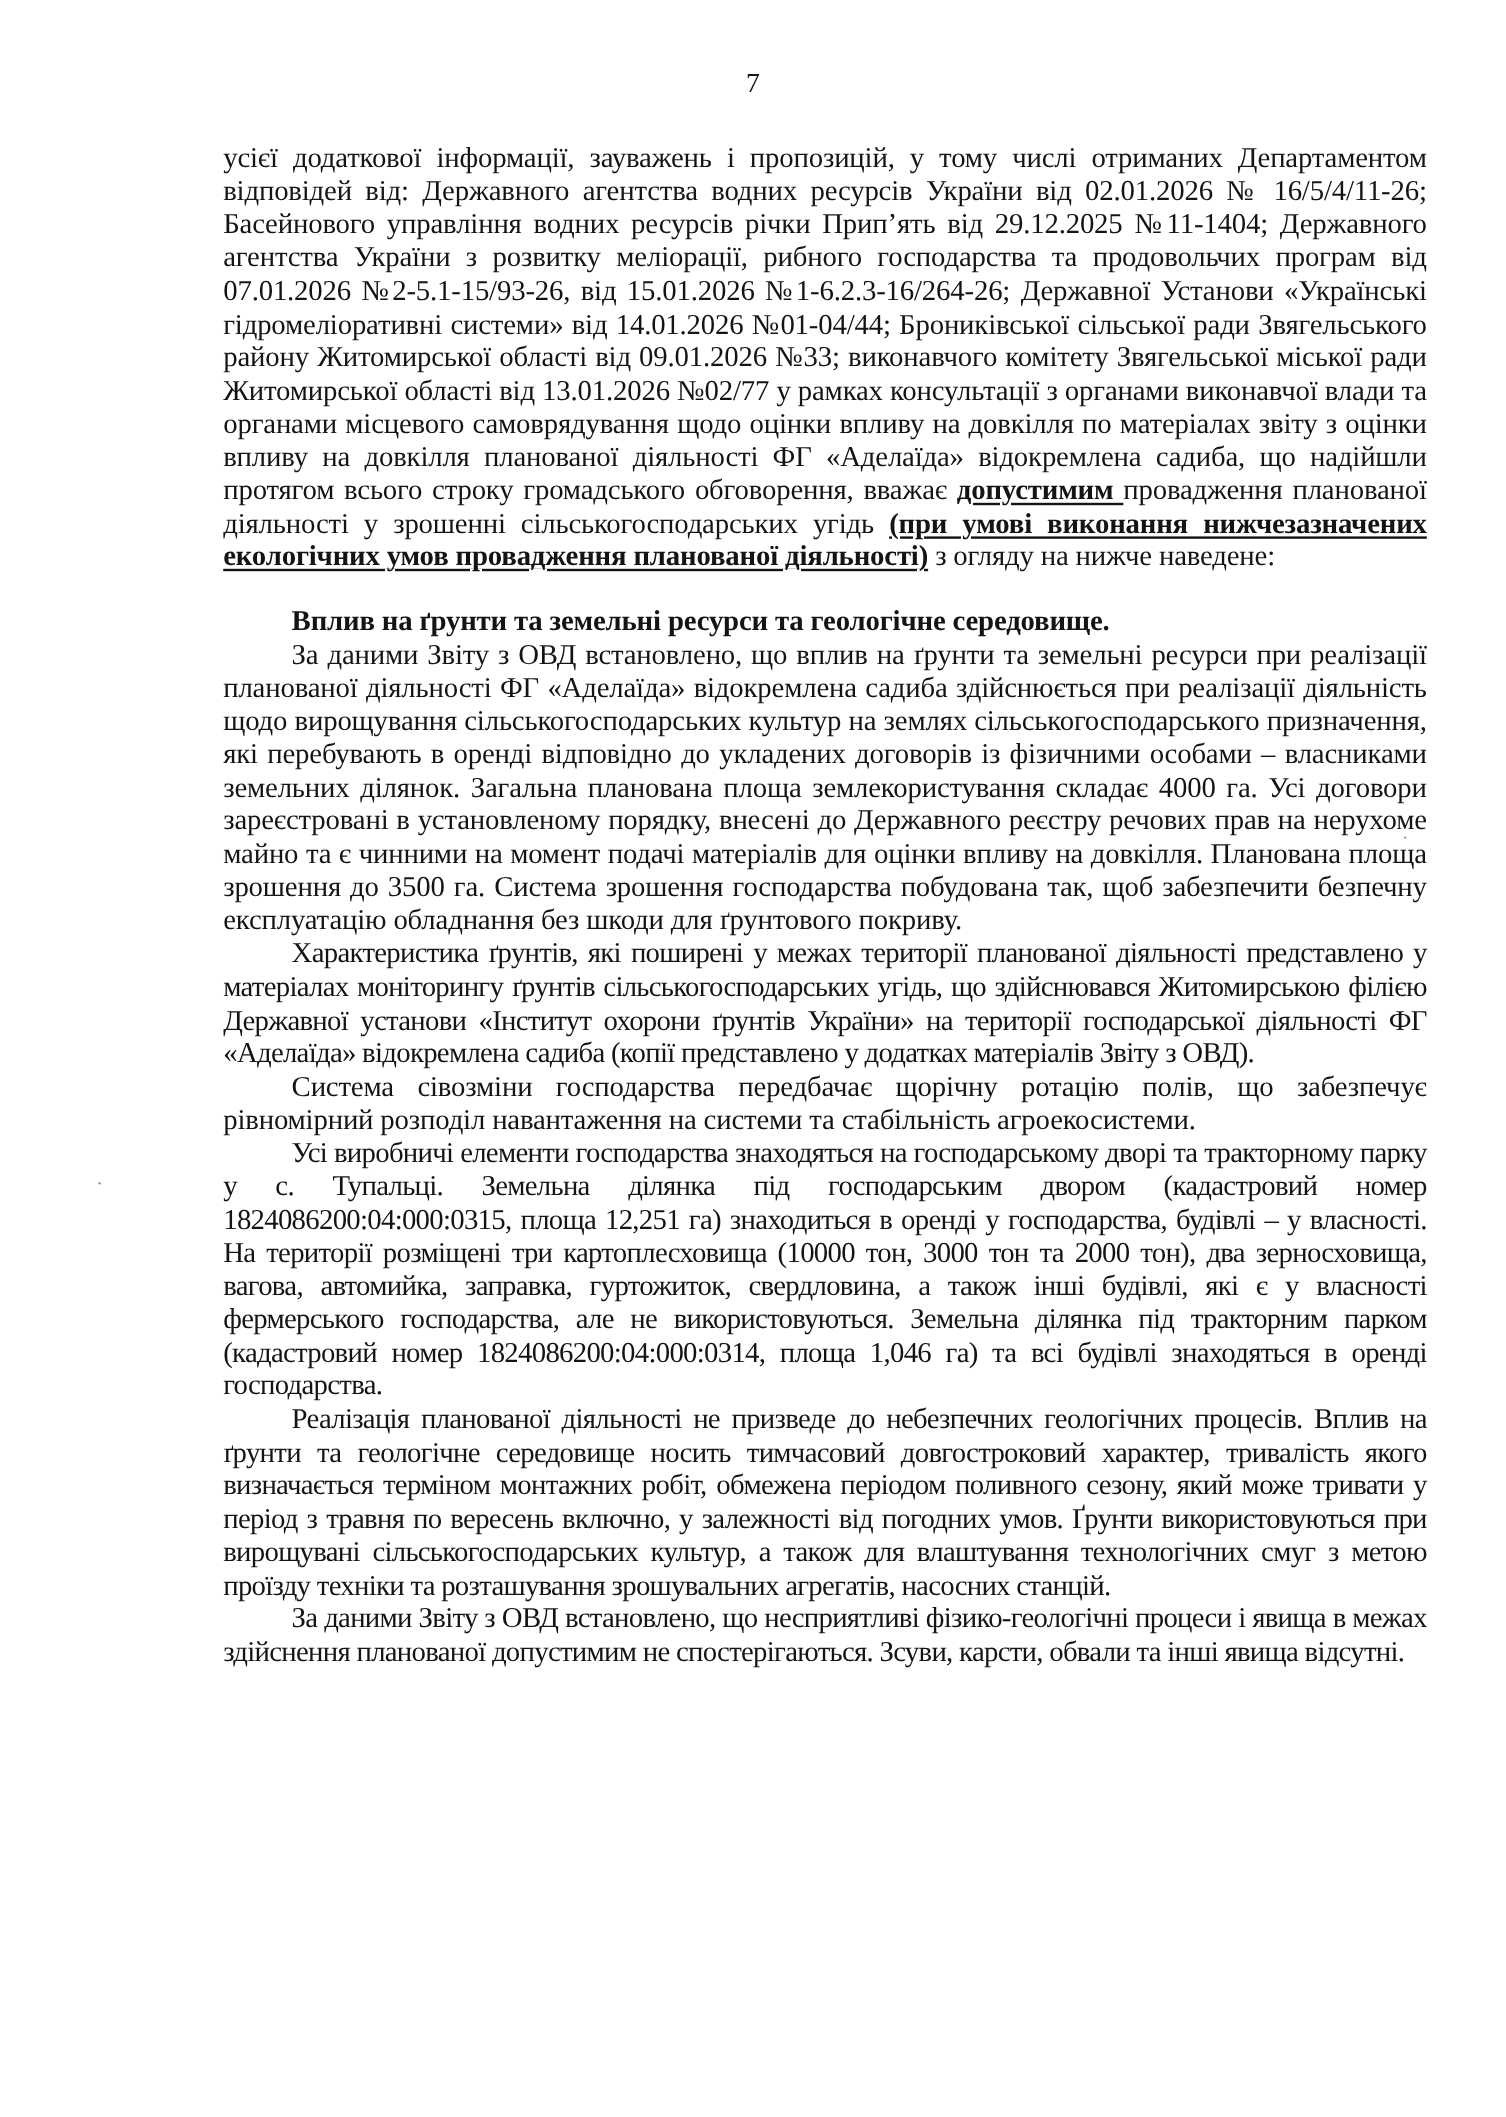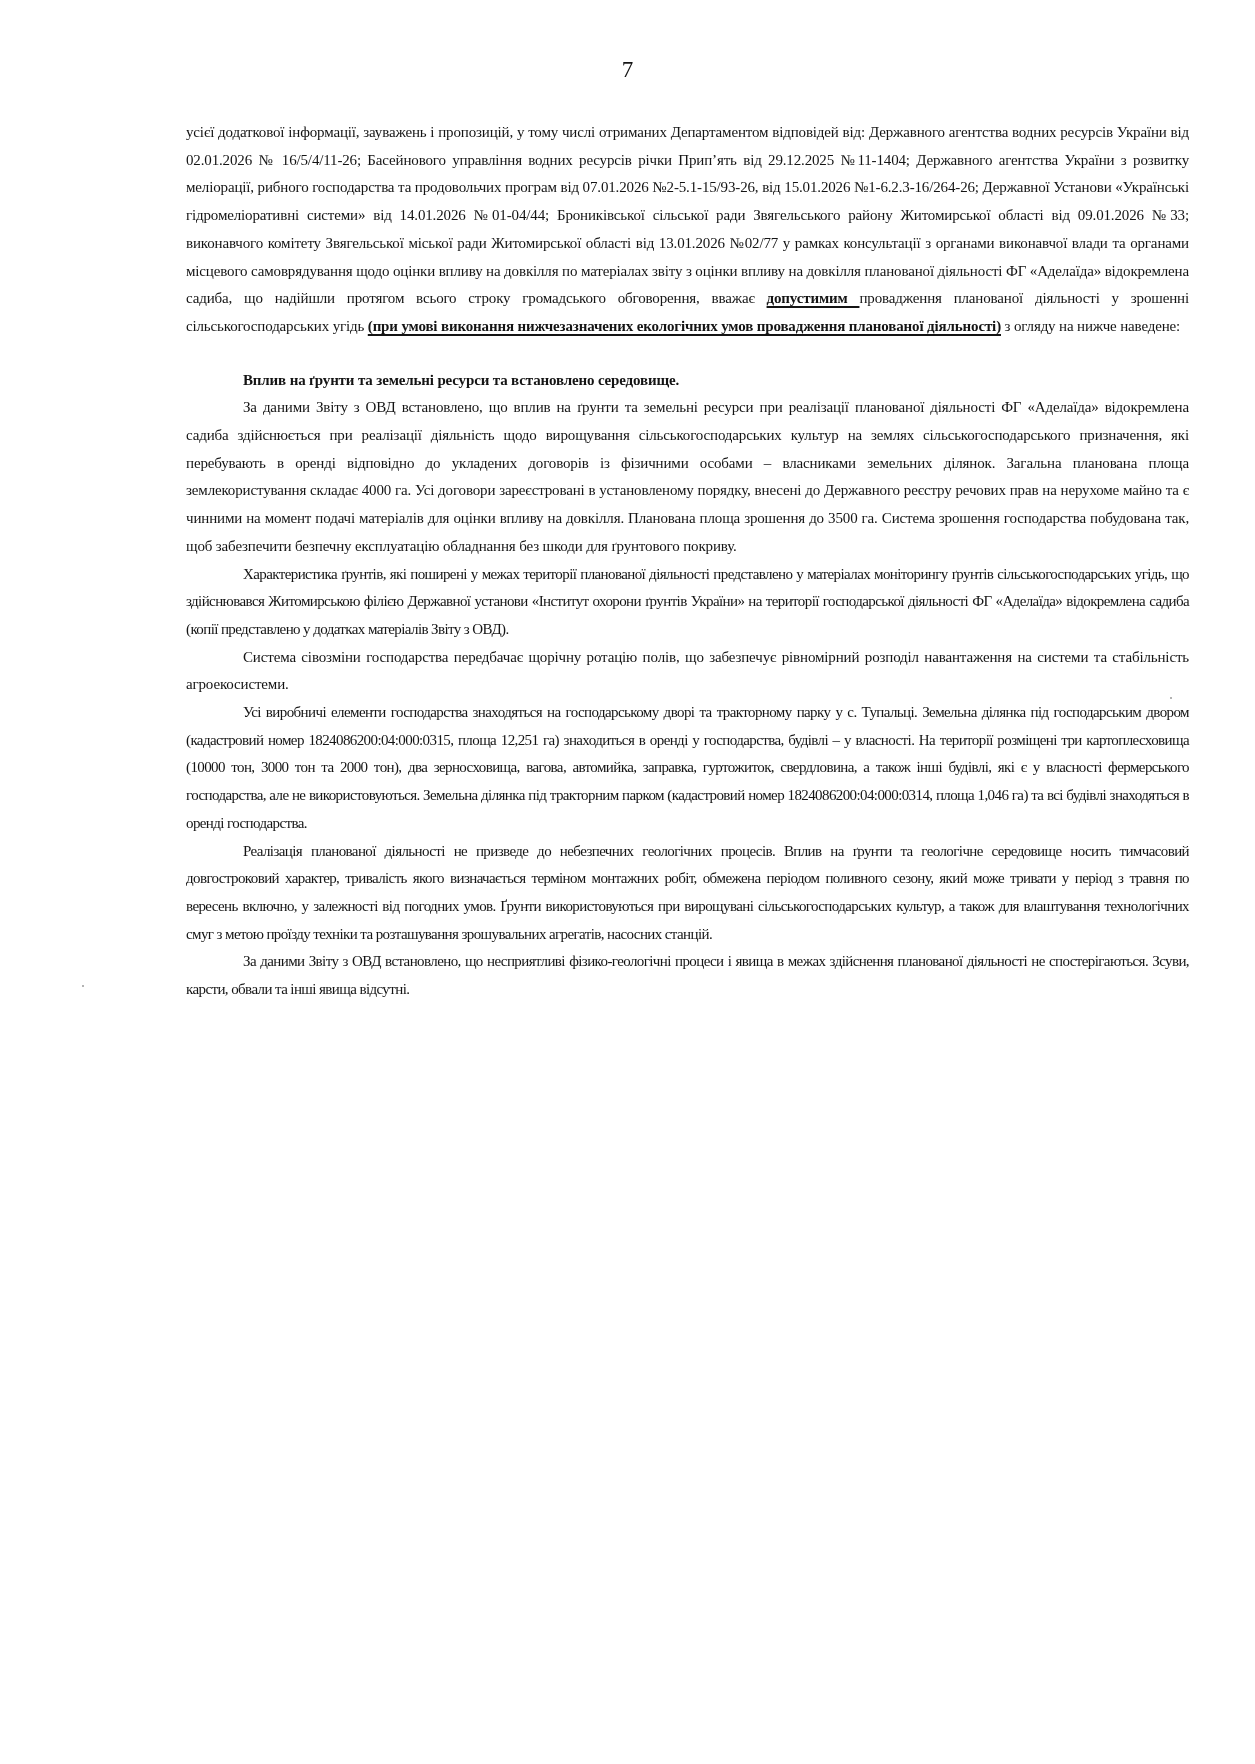--- a/index.html
+++ b/index.html
@@ -29,21 +29,21 @@
       width: 1255px;
       text-align: center;
       font-size: 23px;
       line-height: 28px;
     }
     .body-text {
       position: absolute;
       left: 186px;
       top: 119px;
       width: 1003px;
-      font-size: 15px;
+      font-size: 24px;
       line-height: 27.7px;
       text-align: justify;
       letter-spacing: -0.15px;
     }
     .body-text p {
       margin: 0;
     }
     .indent {
       text-indent: 57px;
     }
@@ -72,25 +72,25 @@
 <body>
 
 <div class="page">
 
   <div class="page-number">7</div>
 
   <div class="body-text">
 
     <p><span>усієї додаткової інформації, зауважень і пропозицій, у тому числі отриманих Департаментом відповідей від: Державного агентства водних ресурсів України від 02.01.2026 № 16/5/4/11-26; Басейнового управління водних ресурсів річки Прип’ять від 29.12.2025 №11-1404; Державного агентства України з розвитку меліорації, рибного господарства та продовольчих програм від 07.01.2026 №2-5.1-15/93-26, від 15.01.2026 №1-6.2.3-16/264-26; Державної Установи «Українські гідромеліоративні системи» від 14.01.2026 №01-04/44; Броників­ської сільської ради Звягельського району Житомирської області від 09.01.2026 №33; виконавчого комітету Звягельської міської ради Житомирської області від 13.01.2026 №02/77 у рамках консультації з органами виконавчої влади та органами місцевого самоврядування щодо оцінки впливу на довкілля по матеріалах звіту з оцінки впливу на довкілля планованої діяльності ФГ «Аделаїда» відокремлена садиба, що надійшли протягом всього строку громадського обговорення, вважає </span><span class="bu">допустимим </span><span>провадження планованої діяльності у зрошенні сільськогосподарських угідь </span><span class="bu">(при умові виконання нижчезазначених екологічних умов провадження планованої діяльності)</span><span> з огляду на нижче наведене:</span></p>
 
-    <p class="heading">Вплив на ґрунти та земельні ресурси та встановлено середовище.</p>
+    <p class="heading">Вплив на ґрунти та земельні ресурси та геологічне середовище.</p>
 
     <p class="indent">За даними Звіту з ОВД встановлено, що вплив на ґрунти та земельні ресурси при реалізації планованої діяльності ФГ «Аделаїда» відокремлена садиба здійснюється при реалізації діяльність щодо вирощування сільськогосподарських культур на землях сільськогосподарського призначення, які перебувають в оренді відповідно до укладених договорів із фізичними особами – власниками земельних ділянок. Загальна планована площа землекористування складає 4000 га. Усі договори зареєстровані в установленому порядку, внесені до Державного реєстру речових прав на нерухоме майно та є чинними на момент подачі матеріалів для оцінки впливу на довкілля. Планована площа зрошення до 3500 га. Система зрошення господарства побудована так, щоб забезпечити безпечну експлуатацію обладнання без шкоди для ґрунтового покриву.</p>
     <p class="indent condensed">Характеристика ґрунтів, які поширені у межах території планованої діяльності представлено у матеріалах моніторингу ґрунтів сільськогосподарських угідь, що здійснювався Житомирською філією Державної установи «Інститут охорони ґрунтів України» на території господарської діяльності ФГ «Аделаїда» відокремлена садиба (копії представлено у додатках матеріалів Звіту з ОВД).</p>
     <p class="indent">Система сівозміни господарства передбачає щорічну ротацію полів, що забезпечує рівномірний розподіл навантаження на системи та стабільність агроекосистеми.</p>
     <p class="indent condensed">Усі виробничі елементи господарства знаходяться на господарському дворі та тракторному парку у с. Тупальці. Земельна ділянка під господарським двором (кадастровий номер 1824086200:04:000:0315, площа 12,251 га) знаходиться в оренді у господарства, будівлі – у власності. На території розміщені три картоплесховища (10000 тон, 3000 тон та 2000 тон), два зерносховища, вагова, автомийка, заправка, гуртожиток, свердловина, а також інші будівлі, які є у власності фермерського господарства, але не використовуються. Земельна ділянка під тракторним парком (кадастровий номер 1824086200:04:000:0314, площа 1,046 га) та всі будівлі знаходяться в оренді господарства.</p>
     <p class="indent condensed">Реалізація планованої діяльності не призведе до небезпечних геологічних процесів. Вплив на ґрунти та геологічне середовище носить тимчасовий довгостроковий характер, тривалість якого визначається терміном монтажних робіт, обмежена періодом поливного сезону, який може тривати у період з травня по вересень включно, у залежності від погодних умов. Ґрунти використовуються при вирощувані сільськогосподарських культур, а також для влаштування технологічних смуг з метою проїзду техніки та розташування зрошувальних агрегатів, насосних станцій.</p>
-    <p class="indent condensed">За даними Звіту з ОВД встановлено, що несприятливі фізико-геологічні процеси і явища в межах здійснення планованої діяльності не спостерігаються. Зсуви, карсти, обвали та інші явища відсутні.</p>
+    <p class="indent condensed">За даними Звіту з ОВД встановлено, що несприятливі фізико-геологічні процеси і явища в межах здійснення планованої допустимим не спостерігаються. Зсуви, карсти, обвали та інші явища відсутні.</p>
   </div>
 
   <div class="speck" style="left:82px; top:985px;"></div>
   <div class="speck" style="left:1170px; top:697px;"></div>
 </div>
 
 </body></html>

